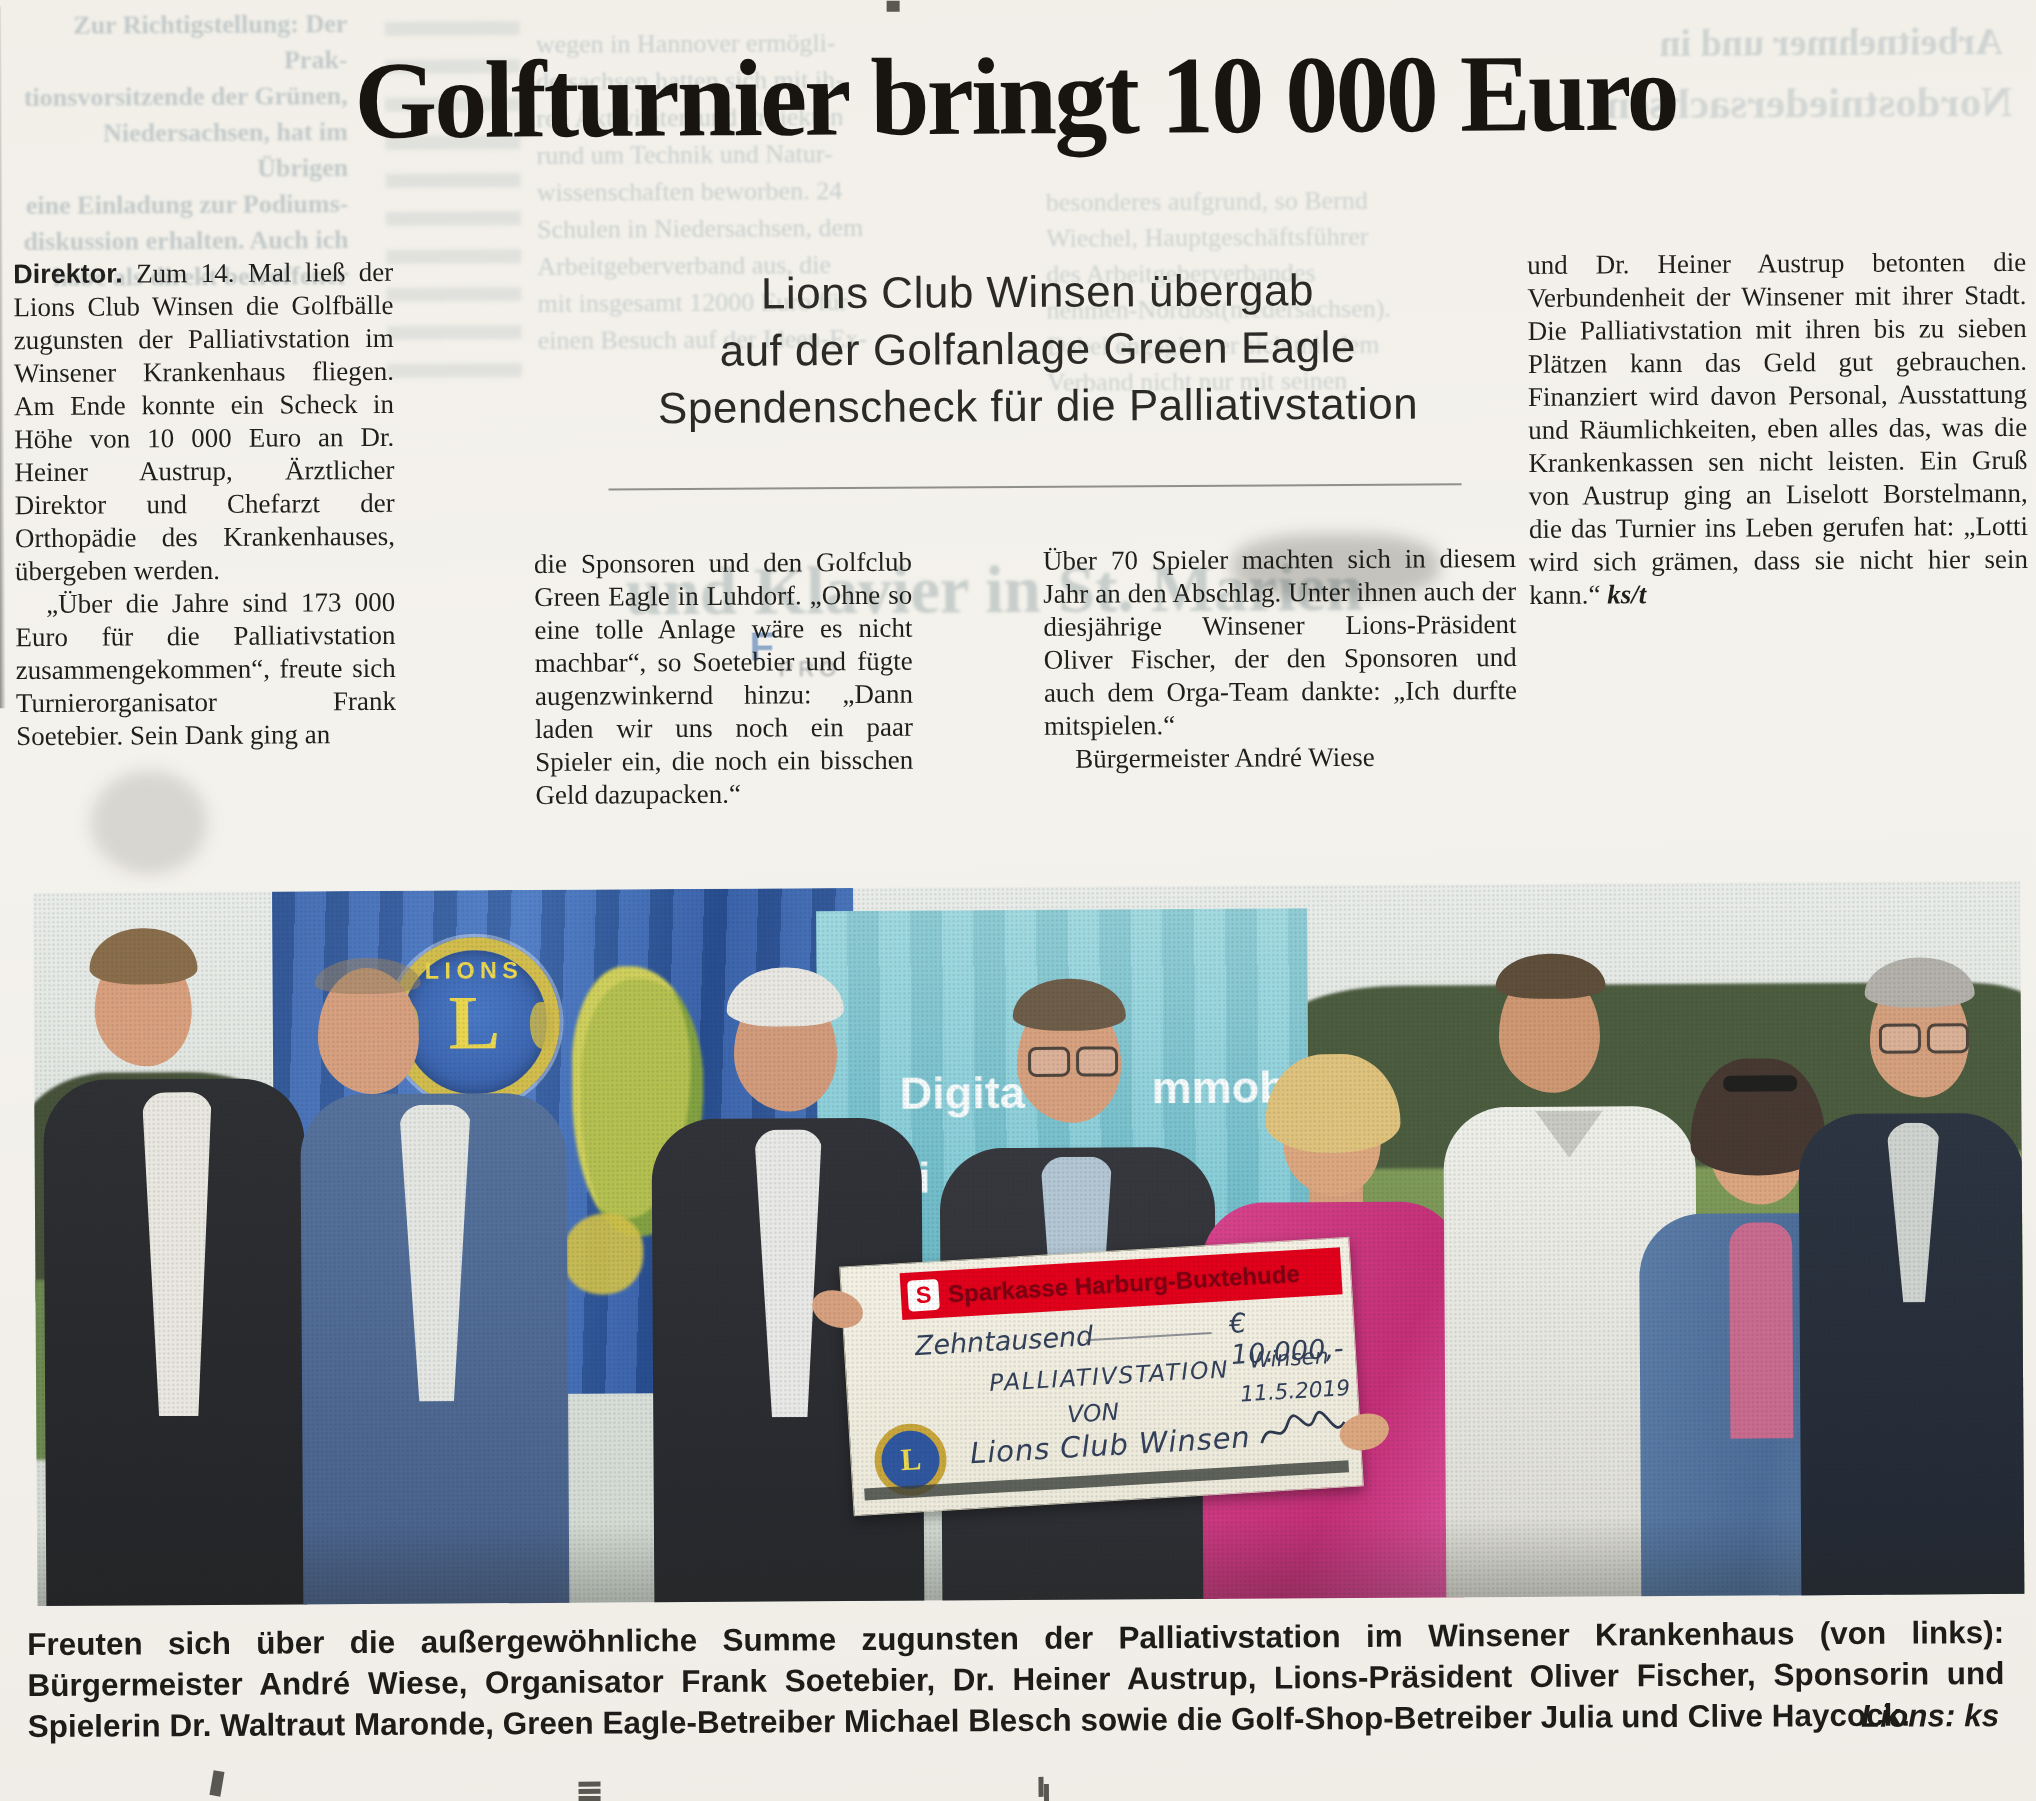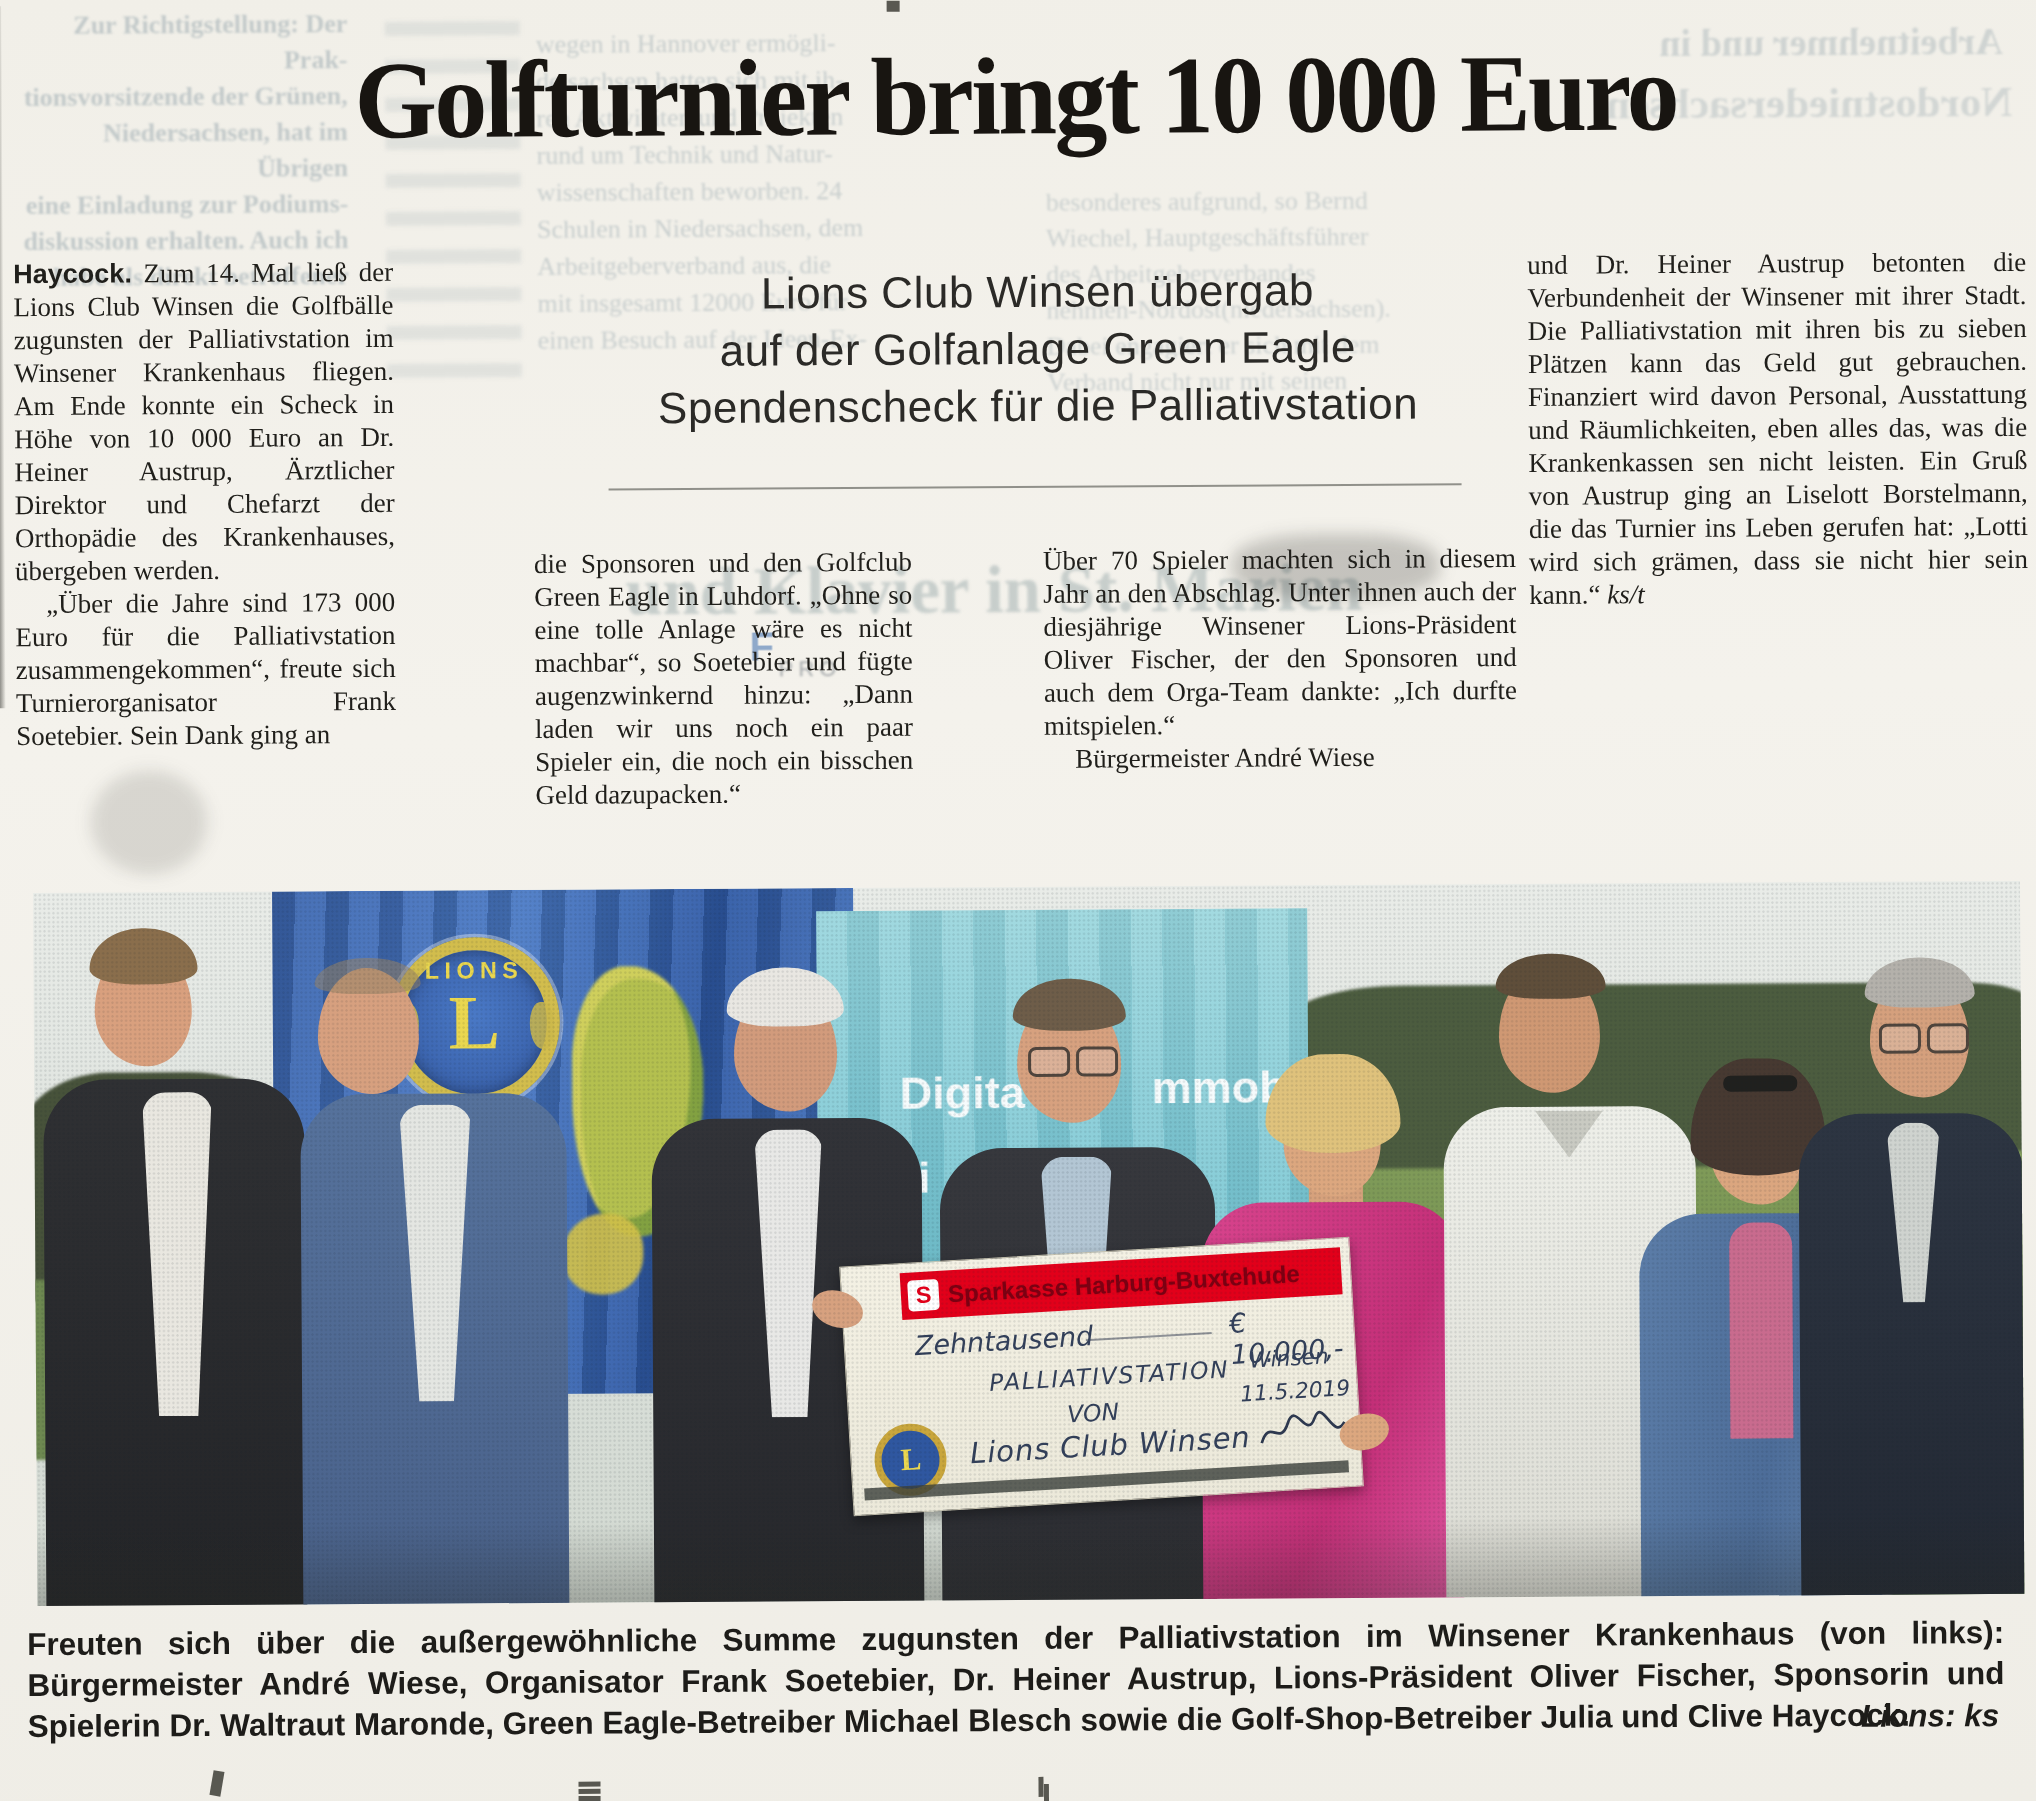--- a/index.html
+++ b/index.html
@@ -35,21 +35,21 @@
   }
   .subhead-rule{position:absolute;left:610px;top:486px;width:853px;height:1.8px;background:#90908a;}
   .col{position:absolute;font-size:27px;line-height:33px;text-align:justify;hyphens:auto;color:#201f1b;}
   .col p{margin:0;}
   .col p.indent{text-indent:31px;}
   .col1{left:16px;top:252px;width:380px;}
   .col2{left:535px;top:545px;width:378px;}
   .col3{left:1044px;top:545px;width:473px;}
   .col4{left:1530px;top:252px;width:499px;}
   .dateline{font-family:"Liberation Sans",sans-serif;font-weight:bold;}
-  .byline{font-style:italic;}
+  .byline{font-style:italic;font-weight:bold;}
 
   
   .caption{
     position:absolute;left:21.6px;top:1618px;width:1977px;
     font-family:"Liberation Sans",sans-serif;font-weight:600;font-size:31.5px;
     line-height:41px;color:#1d1c19;text-align:justify;
   }
   .credit{position:absolute;right:5.4px;top:83px;font-style:italic;font-weight:600;}
 
   
@@ -154,21 +154,21 @@
   <h1 class="headline">Golfturnier bringt 10 000 Euro</h1>
 
   <div class="subhead">
     <div>Lions Club Winsen übergab</div>
     <div>auf der Golfanlage Green Eagle</div>
     <div>Spendenscheck für die Palliativstation</div>
   </div>
   <div class="subhead-rule"></div>
 
   <div class="col col1">
-    <p class="para"><span class="dateline">Haycock.</span>
+    <p class="para"><span class="dateline">Direktor.</span>
        <span>Zum 14. Mal ließ der Lions Club Winsen die Golfbälle zugunsten der Palliativstation im Winsener Krankenhaus fliegen. Am Ende konnte ein Scheck in Höhe von 10 000 Euro an Dr. Heiner Austrup, Ärztlicher Direktor und Chefarzt der Orthopädie des Krankenhauses, übergeben werden.</span></p>
     <p class="para indent">„Über die Jahre sind 173 000 Euro für die Palliativstation zusammengekommen“, freute sich Turnierorganisator Frank Soetebier. Sein Dank ging an</p>
   </div>
 
   <div class="col col2">
     <p class="para">die Sponsoren und den Golfclub Green Eagle in Luhdorf. „Ohne so eine tolle Anlage wäre es nicht machbar“, so Soetebier und fügte augenzwinkernd hinzu: „Dann laden wir uns noch ein paar Spieler ein, die noch ein bisschen Geld dazupacken.“</p>
   </div>
 
   <div class="col col3">
     <p class="para">Über 70 Spieler machten sich in diesem Jahr an den Abschlag. Unter ihnen auch der diesjährige Winsener Lions-Präsident Oliver Fischer, der den Sponsoren und auch dem Orga-Team dankte: „Ich durfte mitspielen.“</p>

